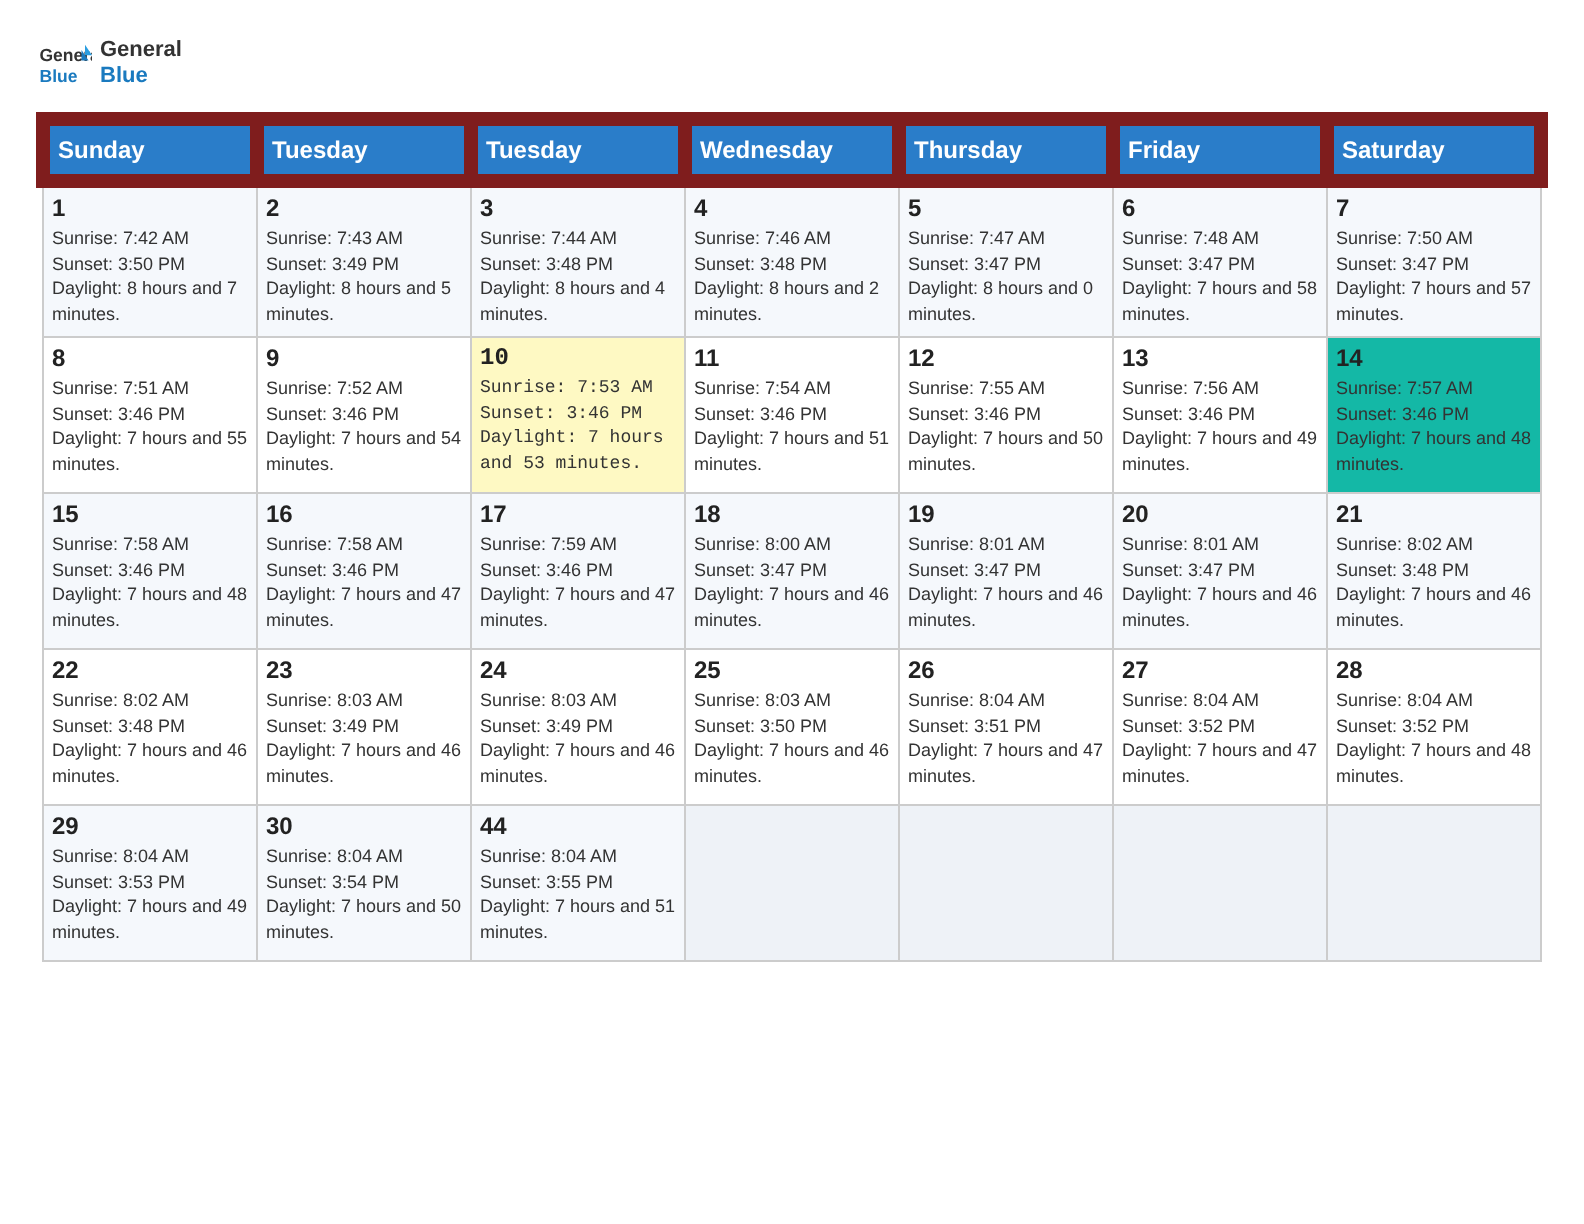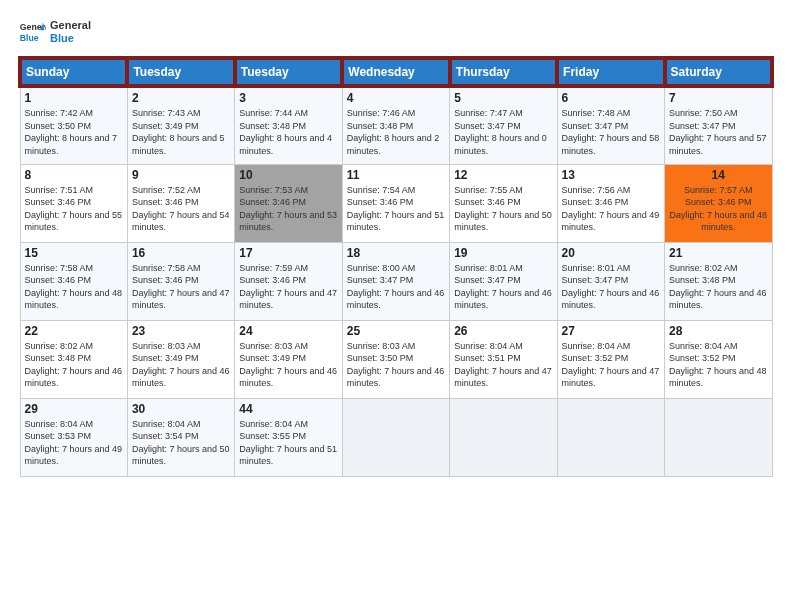--- a/index.html
+++ b/index.html
@@ -48,21 +48,21 @@
       border-collapse: collapse;
       table-layout: fixed;
     }
     .calendar th {
       background: #2a7dc9;
       color: #fff;
       font-size: 12px;
       font-weight: bold;
       padding: 5px 4px;
       text-align: left;
-      border: 4px solid #7f1d1d;
+      border: 7px solid #7f1d1d;
     }
     .calendar td {
       vertical-align: top;
       border: 1px solid #ccc;
       padding: 3px 4px;
       font-size: 9.5px;
       color: #333;
       height: 78px;
       background: #fff;
     }
@@ -156,37 +156,37 @@
         </tr>
         <tr>
           <td style="background: rgb(255, 255, 255);">
             <span class="day-num">8</span>
             <div class="cell-content">Sunrise: 7:51 AM<br>Sunset: 3:46 PM<br>Daylight: 7 hours and 55 minutes.</div>
           </td>
           <td style="background: rgb(255, 255, 255);">
             <span class="day-num">9</span>
             <div class="cell-content">Sunrise: 7:52 AM<br>Sunset: 3:46 PM<br>Daylight: 7 hours and 54 minutes.</div>
           </td>
-          <td style="background: #a3a3a3;">
+          <td style="background: #fef9c3; font-family: Liberation Mono, monospace;">
             <span class="day-num">10</span>
             <div class="cell-content">Sunrise: 7:53 AM<br>Sunset: 3:46 PM<br>Daylight: 7 hours and 53 minutes.</div>
           </td>
           <td style="background: rgb(255, 255, 255);">
             <span class="day-num">11</span>
             <div class="cell-content">Sunrise: 7:54 AM<br>Sunset: 3:46 PM<br>Daylight: 7 hours and 51 minutes.</div>
           </td>
           <td style="background: rgb(255, 255, 255);">
             <span class="day-num">12</span>
             <div class="cell-content">Sunrise: 7:55 AM<br>Sunset: 3:46 PM<br>Daylight: 7 hours and 50 minutes.</div>
           </td>
           <td style="background: rgb(255, 255, 255);">
             <span class="day-num">13</span>
             <div class="cell-content">Sunrise: 7:56 AM<br>Sunset: 3:46 PM<br>Daylight: 7 hours and 49 minutes.</div>
           </td>
-          <td style="background: #f97316; text-align: center;">
+          <td style="background: #14b8a6;">
             <span class="day-num">14</span>
             <div class="cell-content">Sunrise: 7:57 AM<br>Sunset: 3:46 PM<br>Daylight: 7 hours and 48 minutes.</div>
           </td>
         </tr>
         <tr>
           <td style="background: rgb(245, 248, 252);">
             <span class="day-num">15</span>
             <div class="cell-content">Sunrise: 7:58 AM<br>Sunset: 3:46 PM<br>Daylight: 7 hours and 48 minutes.</div>
           </td>
           <td style="background: rgb(245, 248, 252); margin-left: 13px;">

